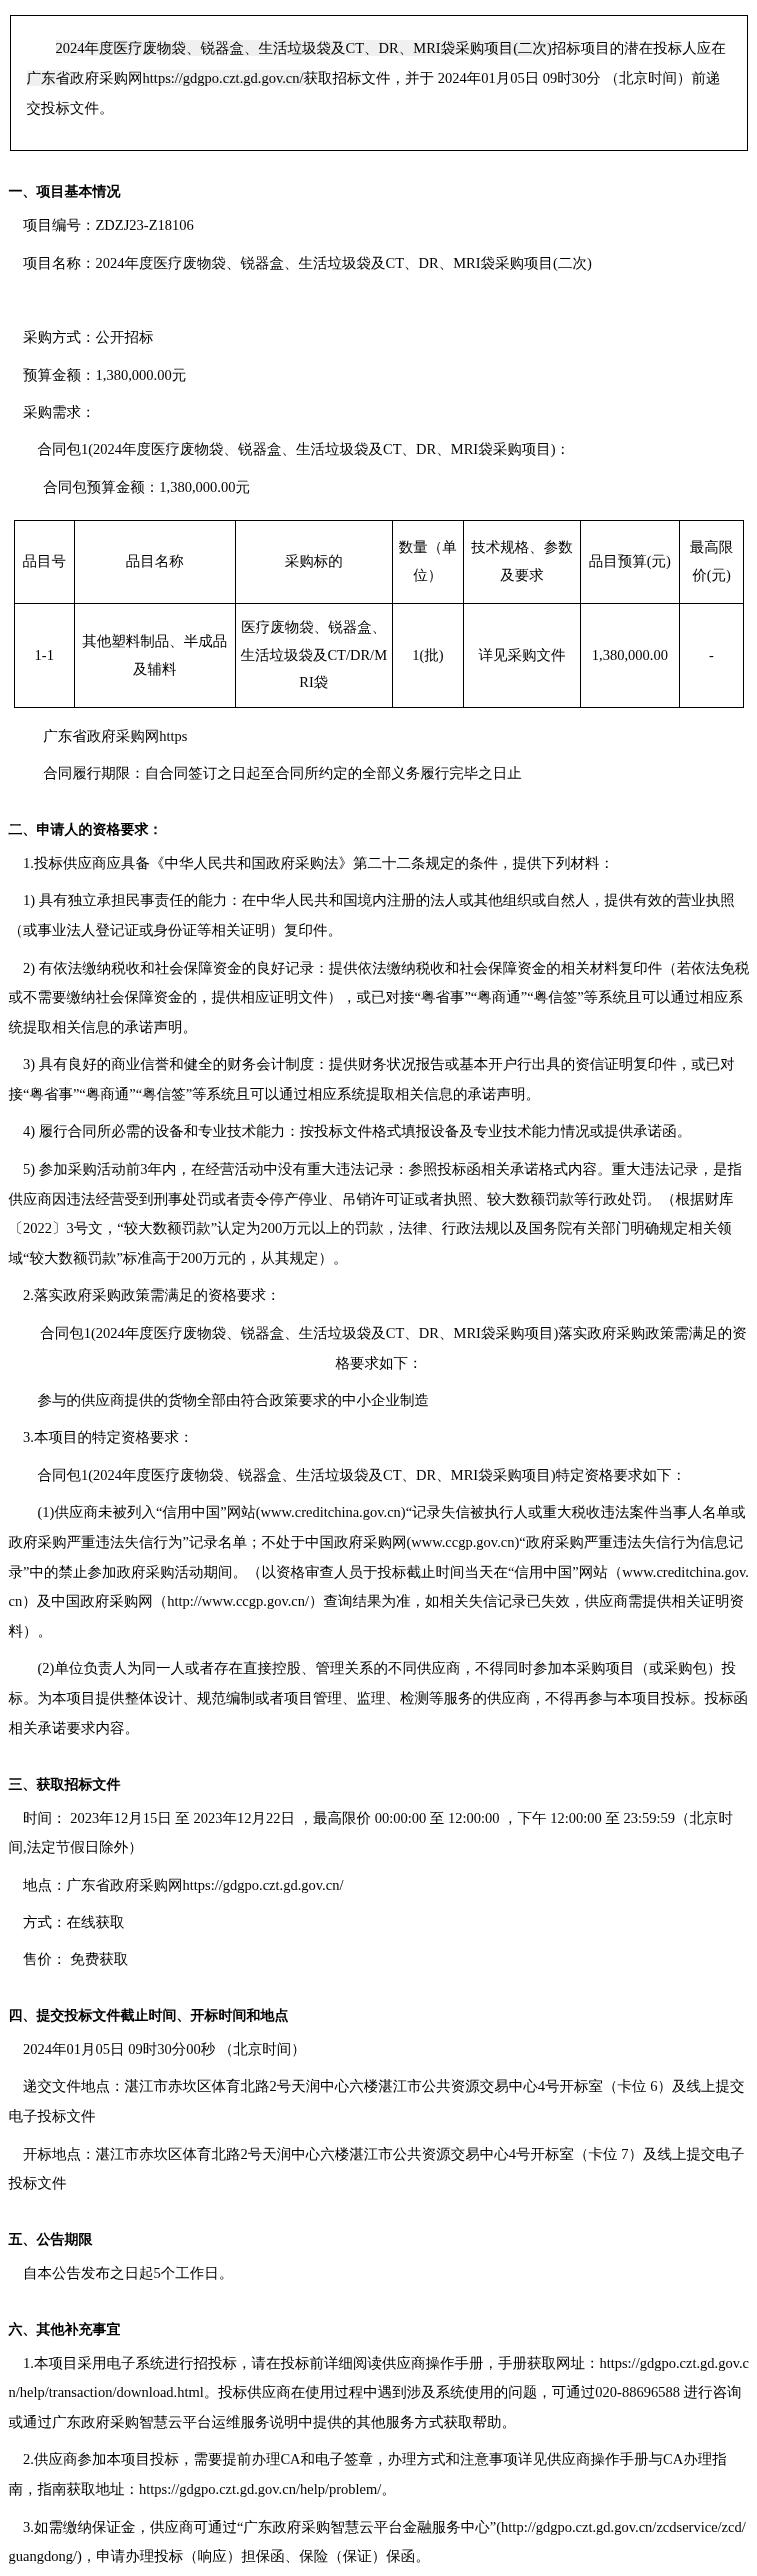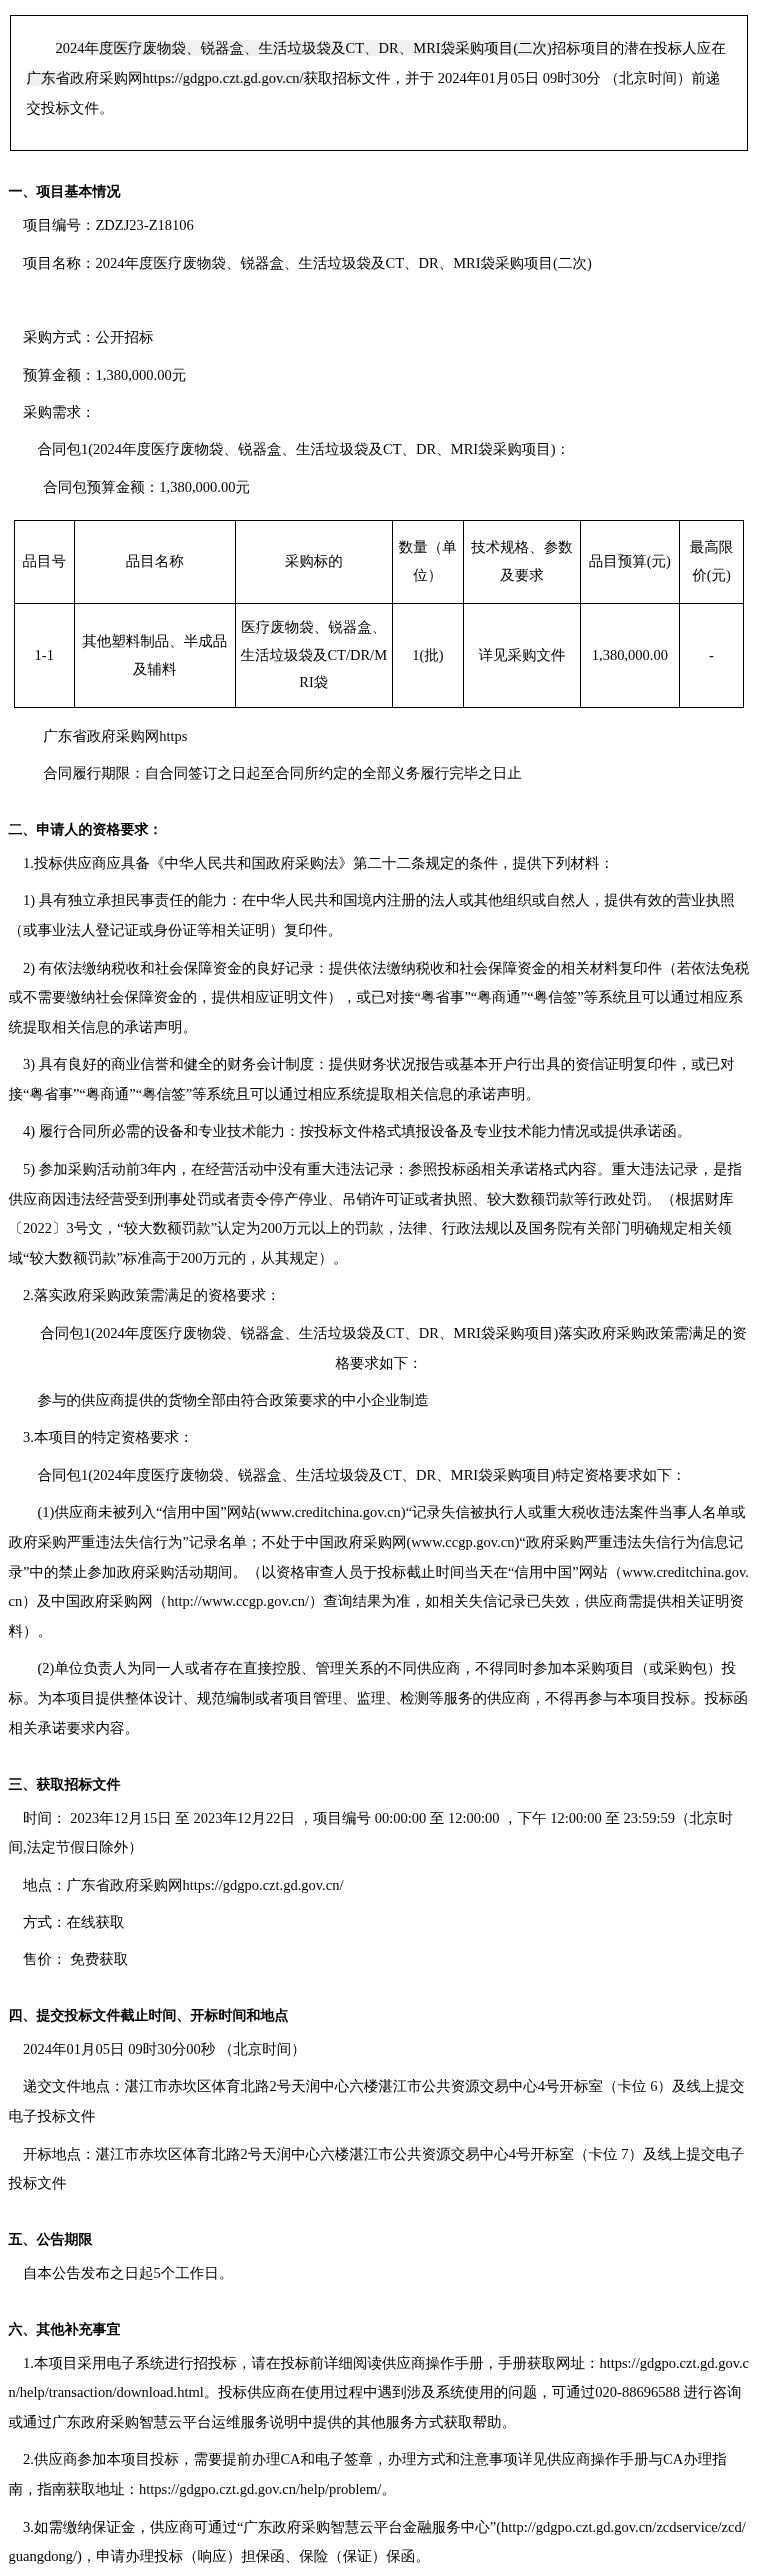--- a/index.html
+++ b/index.html
@@ -121,21 +121,21 @@
       <p class="para" style="text-indent: 1em;">4) 履行合同所必需的设备和专业技术能力：按投标文件格式填报设备及专业技术能力情况或提供承诺函。</p>
       <p class="para" style="text-indent: 1em;">5) 参加采购活动前3年内，在经营活动中没有重大违法记录：参照投标函相关承诺格式内容。重大违法记录，是指供应商因违法经营受到刑事处罚或者责令停产停业、吊销许可证或者执照、较大数额罚款等行政处罚。（根据财库〔2022〕3号文，“较大数额罚款”认定为200万元以上的罚款，法律、行政法规以及国务院有关部门明确规定相关领域“较大数额罚款”标准高于200万元的，从其规定）。</p>
       <p class="para" style="text-indent: 1em;">2.落实政府采购政策需满足的资格要求：</p>
       <p class="para" style="text-indent: 2em; text-align: center;">合同包1(2024年度医疗废物袋、锐器盒、生活垃圾袋及CT、DR、MRI袋采购项目)落实政府采购政策需满足的资格要求如下：</p>
       <p class="para" style="text-indent: 2em;">参与的供应商提供的货物全部由符合政策要求的中小企业制造</p>
       <p class="para" style="text-indent: 1em;">3.本项目的特定资格要求：</p>
       <p class="para" style="text-indent: 2em;">合同包1(2024年度医疗废物袋、锐器盒、生活垃圾袋及CT、DR、MRI袋采购项目)特定资格要求如下：</p>
       <p class="para" style="text-indent: 2em;">(1)供应商未被列入“信用中国”网站(www.creditchina.gov.cn)“记录失信被执行人或重大税收违法案件当事人名单或政府采购严重违法失信行为”记录名单；不处于中国政府采购网(www.ccgp.gov.cn)“政府采购严重违法失信行为信息记录”中的禁止参加政府采购活动期间。（以资格审查人员于投标截止时间当天在“信用中国”网站（www.creditchina.gov.cn）及中国政府采购网（http://www.ccgp.gov.cn/）查询结果为准，如相关失信记录已失效，供应商需提供相关证明资料）。</p>
       <p class="para" style="text-indent: 2em;">(2)单位负责人为同一人或者存在直接控股、管理关系的不同供应商，不得同时参加本采购项目（或采购包）投标。为本项目提供整体设计、规范编制或者项目管理、监理、检测等服务的供应商，不得再参与本项目投标。投标函相关承诺要求内容。</p>
       <div class="sec-heading">三、获取招标文件</div>
-      <p class="para" style="text-indent: 1em;">时间： 2023年12月15日 至 2023年12月22日 ，项目编号 00:00:00 至 12:00:00 ，下午 12:00:00 至 23:59:59（北京时间,法定节假日除外）</p>
+      <p class="para" style="text-indent: 1em;">时间： 2023年12月15日 至 2023年12月22日 ，最高限价 00:00:00 至 12:00:00 ，下午 12:00:00 至 23:59:59（北京时间,法定节假日除外）</p>
       <p class="para" style="text-indent: 1em;">地点：广东省政府采购网https://gdgpo.czt.gd.gov.cn/</p>
       <p class="para" style="text-indent: 1em;">方式：在线获取</p>
       <p class="para" style="text-indent: 1em;">售价： 免费获取</p>
       <div class="sec-heading">四、提交投标文件截止时间、开标时间和地点</div>
       <p class="para" style="text-indent: 1em;">2024年01月05日 09时30分00秒 （北京时间）</p>
       <p class="para" style="text-indent: 1em;">递交文件地点：湛江市赤坎区体育北路2号天润中心六楼湛江市公共资源交易中心4号开标室（卡位 6）及线上提交电子投标文件</p>
       <p class="para" style="text-indent: 1em;">开标地点：湛江市赤坎区体育北路2号天润中心六楼湛江市公共资源交易中心4号开标室（卡位 7）及线上提交电子投标文件</p>
       <div class="sec-heading">五、公告期限</div>
       <p class="para" style="text-indent: 1em;">自本公告发布之日起5个工作日。</p>
       <div class="sec-heading">六、其他补充事宜</div>

